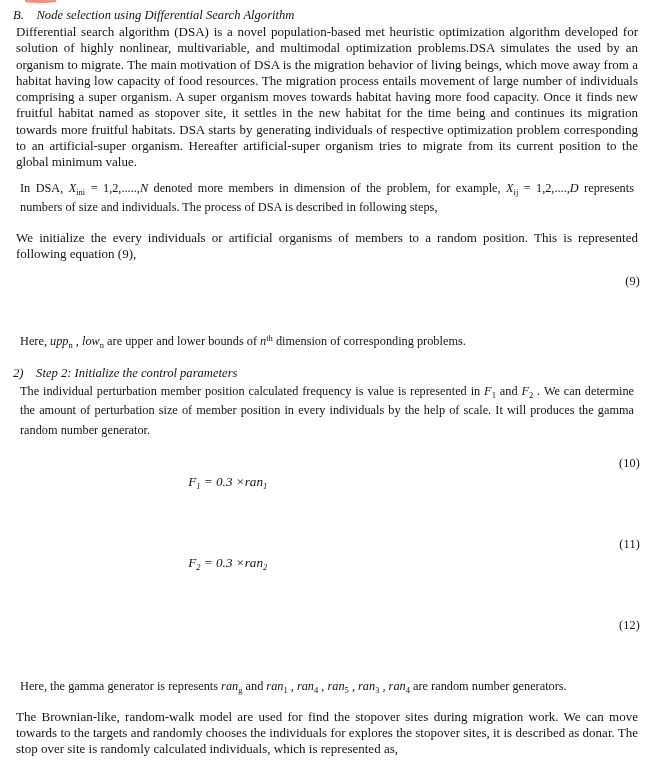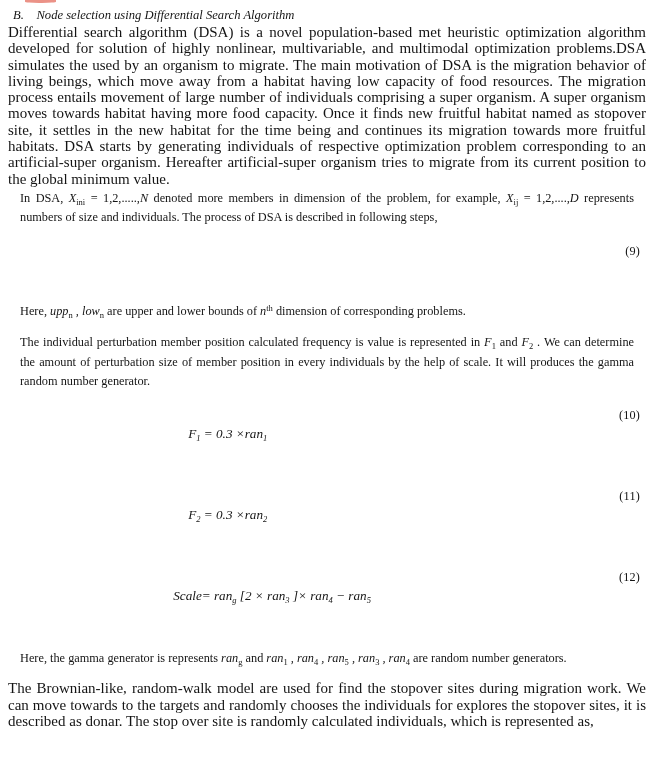--- a/index.html
+++ b/index.html
@@ -4,21 +4,21 @@
 <style>
   html,body{margin:0;padding:0;background:#ffffff;}
   body{width:654px;height:774px;overflow:hidden;
        font-family:"Liberation Serif", serif;color:#141414;}
   .page{position:relative;width:654px;height:578px;box-sizing:border-box;
         padding:6px 8px 0 8px;background:#fff;}
   .red-frag{position:absolute;left:25px;top:0;width:31px;height:3px;
             background:#e87f72;border-radius:0 0 45% 45%;opacity:.85;}
   .head{font-size:12.6px;line-height:15px;font-style:italic;
         white-space:pre-wrap;margin:0 0 0 5px;}
-  .para{font-size:15px;line-height:16.3px;text-align:justify;margin:0;}
+  .para{font-size:13px;line-height:16.3px;text-align:justify;margin:8px;}
   .mpara{font-size:12.3px;line-height:19.5px;text-align:justify;margin:12px;}
   .eq{position:relative;font-size:13.2px;line-height:20px;
       font-style:italic;white-space:pre;margin:0;}
   .eq .num{position:absolute;right:6px;top:1px;font-style:normal;
            font-size:12.2px;letter-spacing:.2px;}
   .r-t{font-style:normal;}
   .r-i,.r-m{font-style:italic;}
   sub{font-size:8.5px;line-height:0;vertical-align:-3px;}
   sup{font-size:8.5px;line-height:0;vertical-align:4px;}
   
@@ -27,35 +27,36 @@
 </head>
 <body>
 
 <div class="page">
   <div class="red-frag"></div>
 
   <div class="head mt2"><span class="r-i">B.    Node selection using Differential Search Algorithm</span></div>
   <p class="para mt1"><span class="r-t">Differential search algorithm (DSA) is a novel population-based met heuristic optimization algorithm developed for solution of highly nonlinear, multivariable, and multimodal optimization problems.DSA simulates the used by an organism to migrate. The main motivation of DSA is the migration behavior of living beings, which move away from a habitat having low capacity of food resources. The migration process entails movement of large number of individuals comprising a super organism. A super organism moves towards habitat having more food capacity. Once it finds new fruitful habitat named as stopover site, it settles in the new habitat for the time being and continues its migration towards more fruitful habitats. DSA starts by generating individuals of respective optimization problem corresponding to an artificial-super organism. Hereafter artificial-super organism tries to migrate from its current position to the global minimum value.</span></p>
   <p class="mpara mt2"><span class="r-t">In DSA,    </span><span class="r-m">X</span><sub>ini</sub><span class="r-t"> = 1,2,.....,</span><span class="r-m">N</span><span class="r-t"> denoted more members in dimension of the problem, for example, </span><span class="r-m">X</span><sub>ij</sub><span class="r-t"> = 1,2,....,</span><span class="r-m">D</span><span class="r-t"> represents numbers of size and individuals. The process of DSA is described in following steps,</span></p>
 
+  <p class="para mt1"><span class="r-t">We initialize the every individuals or artificial organisms of members to a random position. This is represented following equation (9),</span></p>
   <div class="eq mt3" style="padding-left:172px">
     <span class="num">(9)</span>
   </div>
   <p class="mpara mt2"><span class="r-t">Here,  </span><span class="r-m">upp</span><sub>n</sub><span class="r-m"> , low</span><sub>n</sub><span class="r-t">  are upper and lower bounds of  </span><span class="r-m">n</span><sup>th</sup><span class="r-t">  dimension of corresponding problems.</span></p>
 
+  <div class="head mt14"><span class="r-i">2)    Step 2: Initialize the control parameters</span></div>
   <p class="mpara mt1"><span class="r-t">The individual perturbation member position calculated frequency is value is represented in  </span><span class="r-m">F</span><sub>1</sub><span class="r-t">  and  </span><span class="r-m">F</span><sub>2</sub><span class="r-t"> . We can determine the amount of perturbation size of member position in every individuals by the help of scale. It will produces the gamma random number generator.</span></p>
   <div class="eq mt3" style="padding-left:167px">
     <span><span class="r-m">F</span><sub>1</sub><span class="r-m"> = 0.3 ×ran</span><sub>1</sub></span>
     <span class="num">(10)</span>
   </div>
   <div class="eq mt1" style="padding-left:167px">
     <span><span class="r-m">F</span><sub>2</sub><span class="r-m"> = 0.3 ×ran</span><sub>2</sub></span>
     <span class="num">(11)</span>
   </div>
   <div class="eq mt1" style="padding-left:152px">
-    <span><span class="r-m">Scale= ran</span><sub>g</sub><span class="r-m"> [2 × ran</span><sub>3</sub><span class="r-m"> ]× ran</span><sub>4</sub><span class="r-m"> − ran</span><sub>5</sub></span>
     <span class="num">(12)</span>
   </div>
   <p class="mpara mt3"><span class="r-t">Here, the gamma generator is represents </span><span class="r-m">ran</span><sub>g</sub><span class="r-t">  and </span><span class="r-m">ran</span><sub>1</sub><span class="r-m"> , ran</span><sub>4</sub><span class="r-m"> , ran</span><sub>5</sub><span class="r-m"> , ran</span><sub>3</sub><span class="r-m"> , ran</span><sub>4</sub><span class="r-t">  are random number generators.</span></p>
 
   <p class="para mt1"><span class="r-t">The Brownian-like, random-walk model are used for find the stopover sites during migration work. We can move towards to the targets and randomly chooses the individuals for explores the stopover sites, it is described as donar. The stop over site is randomly calculated individuals, which is represented as,</span></p>
 
 </div>
 
 </body></html>

